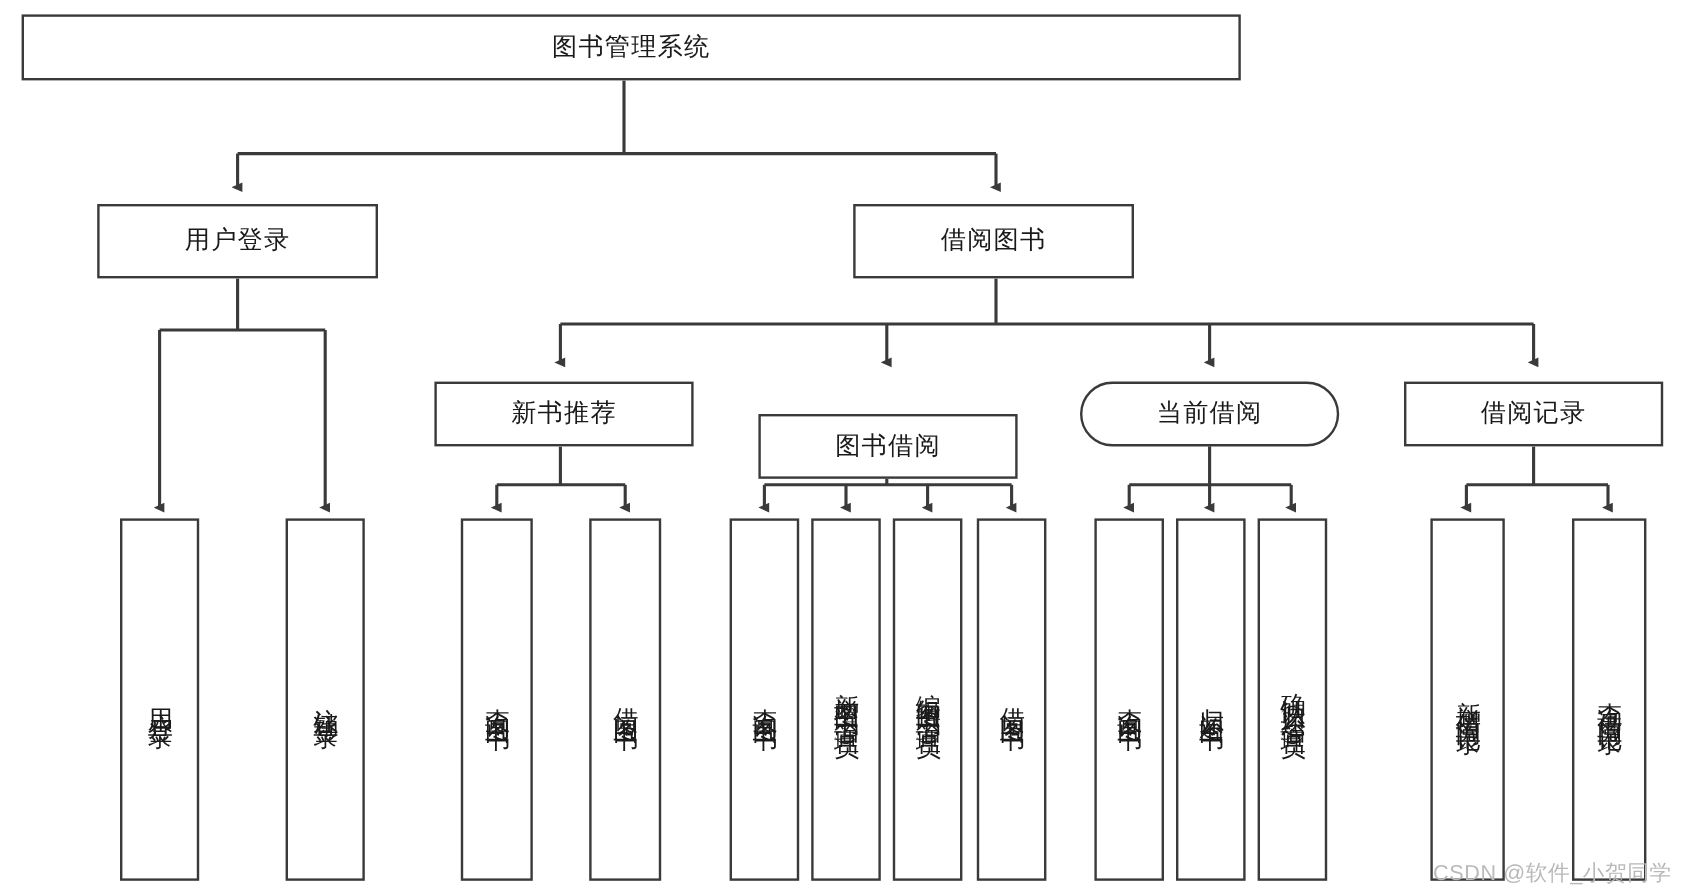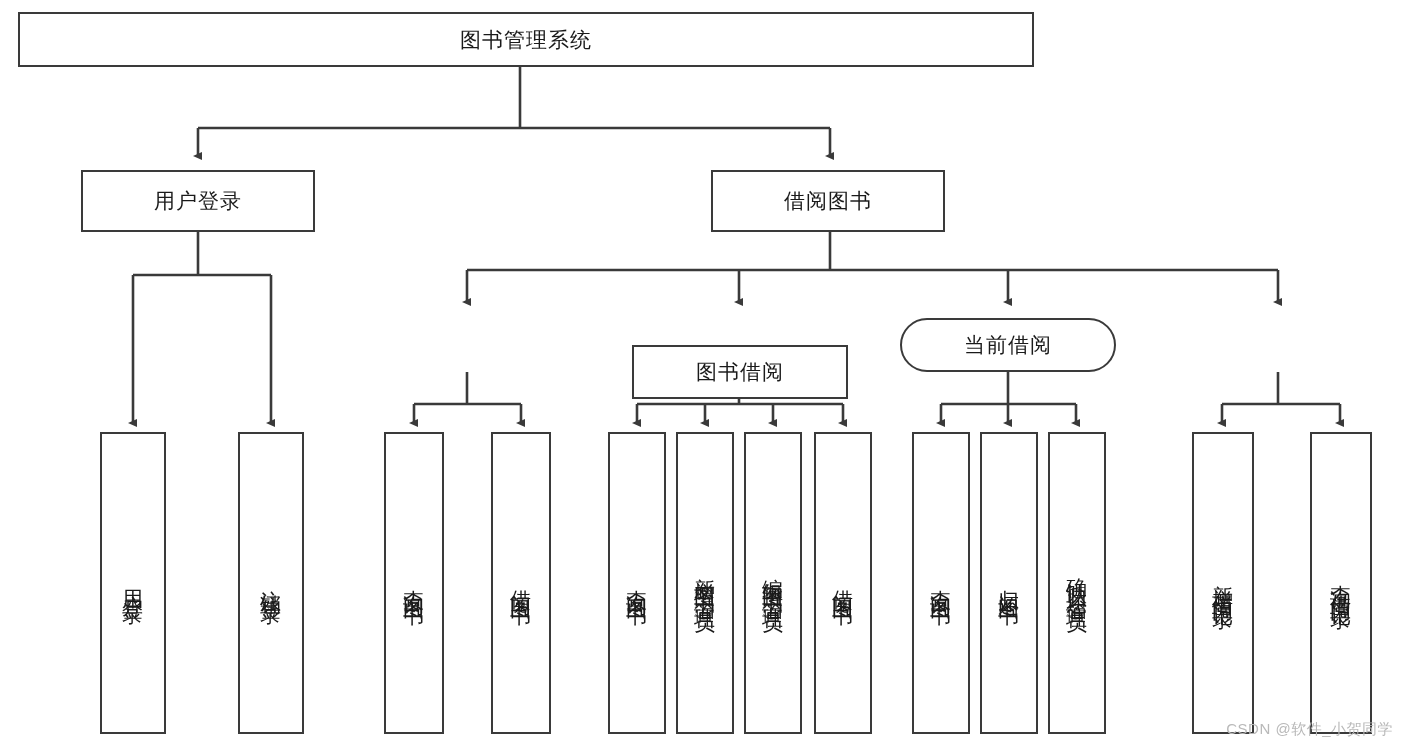--- a/index.html
+++ b/index.html
@@ -57,21 +57,21 @@
     top: 0;
     width: 1405px;
     height: 747px;
     z-index: 1;
     pointer-events: none;
   }
   .watermark {
     position: absolute;
     right: 12px;
     bottom: 8px;
-    font-size: 15px;
+    font-size: 18px;
     color: #b9b9b9;
     letter-spacing: 0.5px;
     z-index: 5;
     white-space: nowrap;
   }
 </style>
 </head>
 <body>
 
 <div id="canvas">
@@ -125,22 +125,24 @@
       <path d="M1222,404 L1222,423" marker-end="url(#arrow)"></path>
       <path d="M1340,404 L1340,423" marker-end="url(#arrow)"></path>
     </g>
   </svg>
 
   <div class="node horiz" style="left:18px; top:12px; width:1016px; height:55px;">图书管理系统</div>
 
   <div class="node horiz" style="left:81px; top:170px; width:234px; height:62px;">用户登录</div>
   <div class="node horiz" style="left:711px; top:170px; width:234px; height:62px;">借阅图书</div>
 
+  <div class="node horiz" style="left:362px; top:318px; width:216px; height:54px;">新书推荐</div>
   <div class="node horiz" style="left:632px; top:318px; width:216px; height:54px;margin-top:27px;">图书借阅</div>
   <div class="node horiz" style="left:900px; top:318px; width:216px; height:54px;border-radius:27px;">当前借阅</div>
+  <div class="node horiz" style="left:1170px; top:318px; width:216px; height:54px;">借阅记录</div>
 
   <div class="node vert" style="left:100px; top:432px; width:66px; height:302px;">
     <span class="vtext">用户登录</span>
   </div>
 
   <div class="node vert" style="left:238px; top:432px; width:66px; height:302px;">
     <span class="vtext">注销登录</span>
   </div>
 
   <div class="node vert" style="left:384px; top:432px; width:60px; height:302px;">

